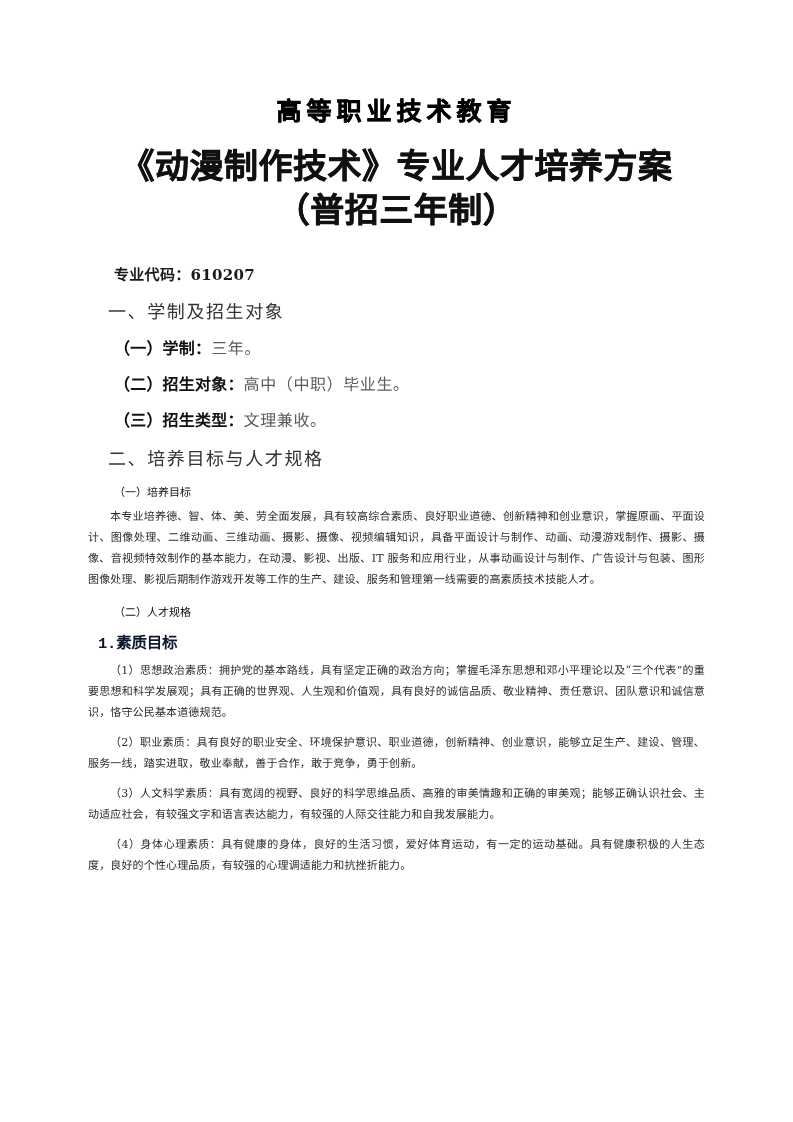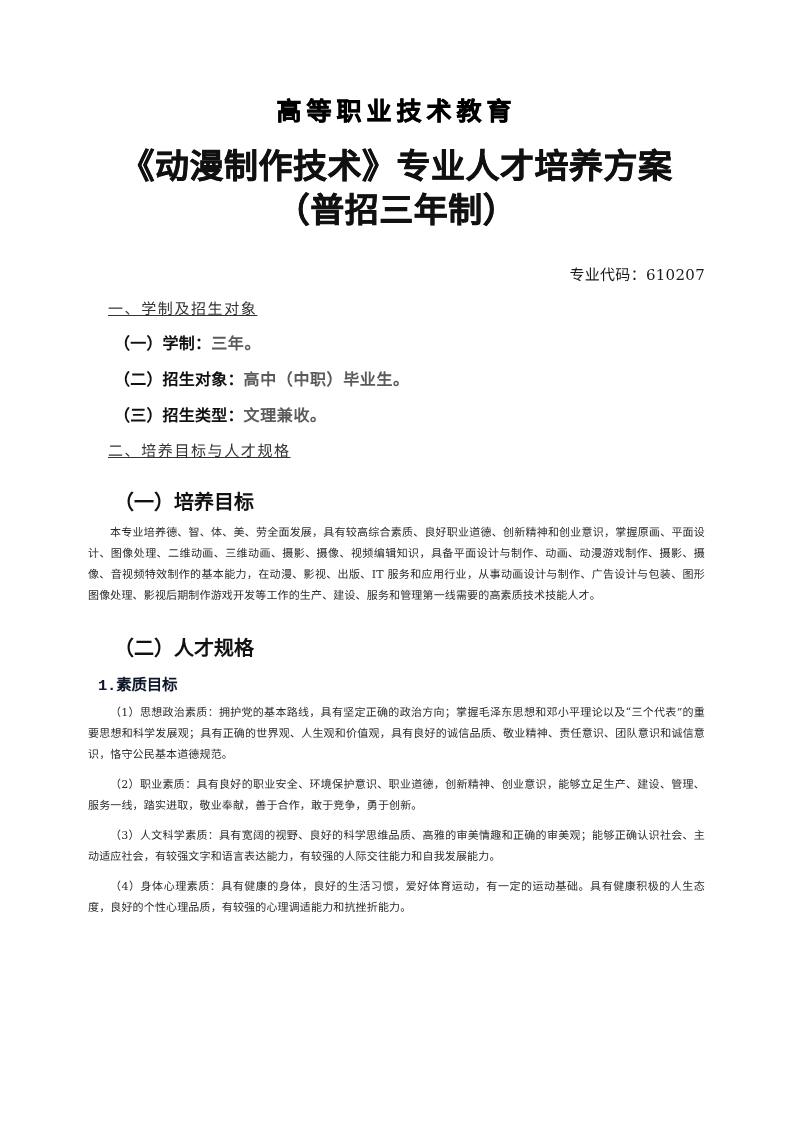--- a/index.html
+++ b/index.html
@@ -48,52 +48,50 @@
     color: #111111;
     line-height: 1.3;
     margin-top: 17px;
     -webkit-text-stroke: 0.5px #111;
   }
 
   
   .code-line {
     margin-top: 30px;
     font-size: 15px;
-    font-weight: 400;
+    font-weight: 700;
     color: #1a1a1a;
     padding-left: 26px;
     letter-spacing: 0.3px;
-    text-align: right;
   }
   .h-num {
     margin-top: 13px;
-    font-size: 15px;
+    font-size: 18px;
     color: #333333;
     padding-left: 20px;
     letter-spacing: 1.6px;
     font-weight: 400;
-    text-decoration: underline;
   }
   .h-paren {
     margin-top: 12px;
     font-size: 16px;
     font-weight: 700;
     color: #111111;
     padding-left: 26px;
     letter-spacing: 0.2px;
   }
   .h-paren .tail {
-    font-weight: 700;
+    font-weight: 400;
     color: #5b5b5b;
     letter-spacing: 0.6px;
   }
   .h-paren-plain {
-    margin-top: 26px;
-    font-size: 20px;
-    font-weight: 700;
+    margin-top: 13px;
+    font-size: 11px;
+    font-weight: 400;
     color: #111111;
     padding-left: 26px;
   }
   .h-dec {
     margin-top: 11px;
     font-size: 15.5px;
     font-weight: 700;
     color: #0f172a;
     padding-left: 10px;
     letter-spacing: -0.2px;

